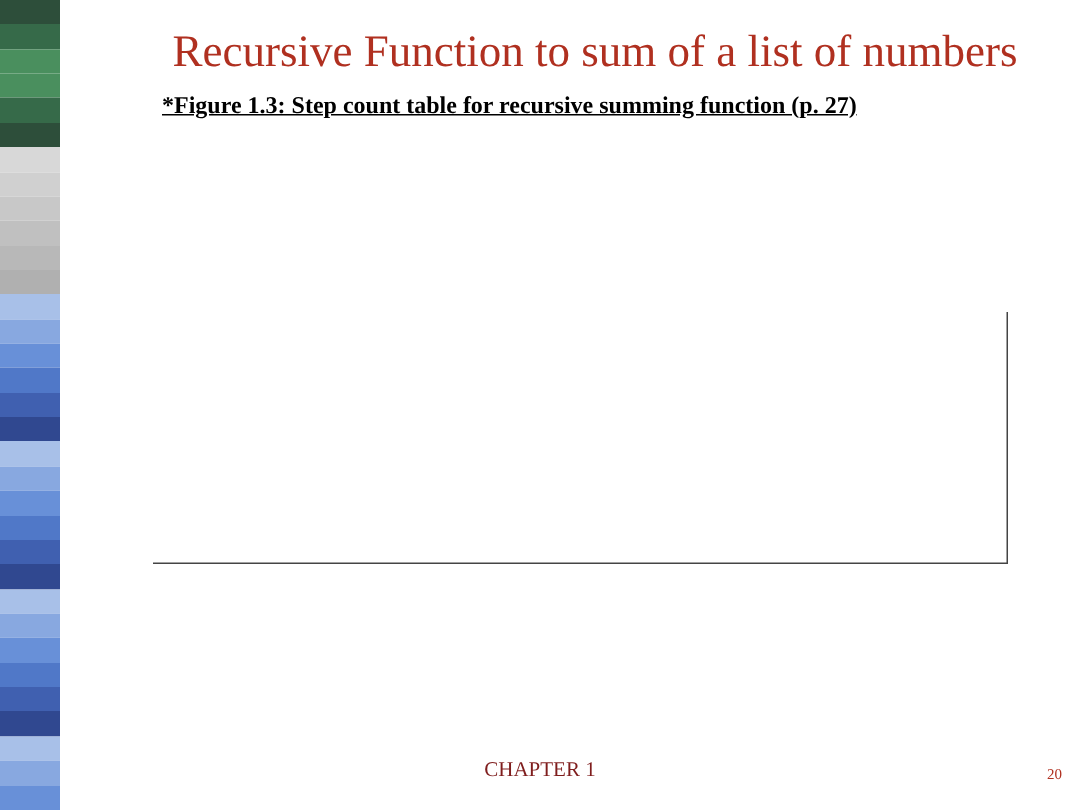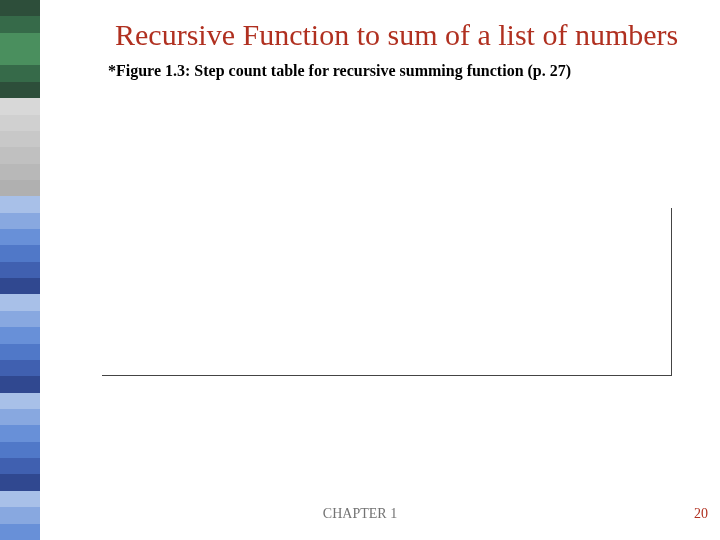--- a/index.html
+++ b/index.html
@@ -31,44 +31,45 @@
     color: #b03020;
     font-weight: normal;
   }
   .caption {
     position: absolute;
     left: 108px;
     top: 62px;
     font-size: 16px;
     color: #000000;
     font-weight: bold;
+    text-decoration: underline;
   }
   .content-box {
     position: absolute;
     left: 102px;
     top: 208px;
     width: 570px;
     height: 168px;
     border-right: 1px solid #444;
     border-bottom: 1px solid #444;
   }
   .footer-center {
     position: absolute;
     left: 0;
     width: 720px;
     bottom: 18px;
     text-align: center;
     font-size: 14px;
-    color: #737373;
+    color: #7f1d1d;
   }
   .footer-right {
     position: absolute;
     right: 12px;
     bottom: 18px;
-    font-size: 14px;
+    font-size: 10px;
     color: #b03020;
   }
 </style>
 </head>
 <body>
 
 <div class="sidebar" id="sidebar">
     <div class="stripe" style="background: rgb(45, 78, 58);"></div>
     <div class="stripe" style="background: rgb(54, 106, 73);"></div>
     <div class="stripe" style="background: rgb(74, 143, 94);"></div>

